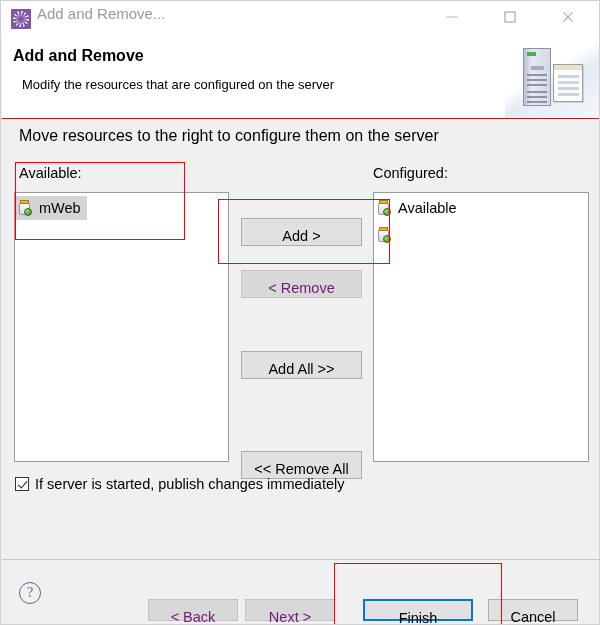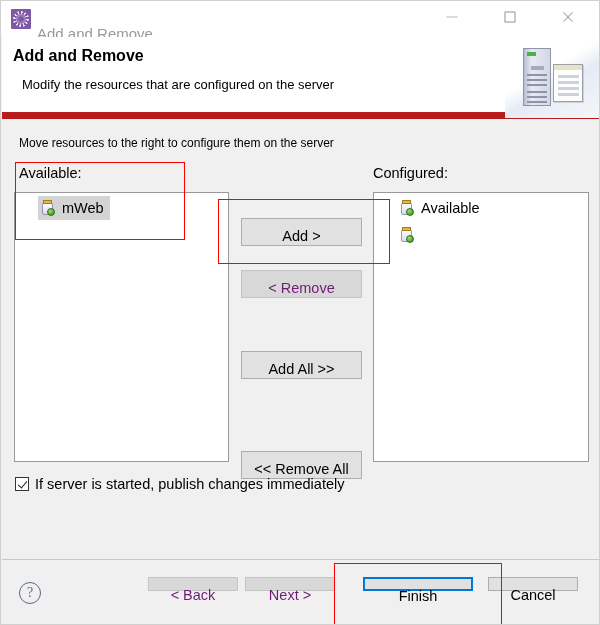--- a/index.html
+++ b/index.html
@@ -66,21 +66,21 @@
   }
   .titlebar-icon .gear-hole {
     position: absolute;
     left: 7px; top: 7px;
     width: 6px; height: 6px;
     border-radius: 50%;
     background: #7e57a5;
   }
   .titlebar-title {
     position: absolute;
-    left: 36px; top: 24px;
+    left: 36px; top: 4px;
     font-size: 15px;
     color: #9a9a9a;
     white-space: nowrap;
   }
   .winbtn {
     position: absolute;
     top: 0;
     width: 46px;
     height: 32px;
     cursor: default;
@@ -115,21 +115,21 @@
   .glyph-close:before { transform: rotate(45deg); }
   .glyph-close:after  { transform: rotate(-45deg); }
 
   
   .header {
     position: absolute;
     left: 1px; top: 36px;
     width: 598px;
     height: 82px;
     background: #ffffff;
-    border-bottom: 7px solid #b91c1c;
+    border-bottom: 1px solid #b91c1c;
     box-sizing: border-box;
   }
   .header-title {
     position: absolute;
     left: 11px; top: 10px;
     font-size: 16px;
     font-weight: bold;
     color: #000000;
   }
   .header-sub {
@@ -198,22 +198,22 @@
   
   .body {
     position: absolute;
     left: 1px; top: 118px;
     width: 598px;
     height: 440px;
     background: #f0f0f0;
   }
   .instr {
     position: absolute;
-    left: 17px; top: 17px;
-    font-size: 12px;
+    left: 17px; top: 8px;
+    font-size: 16px;
     color: #000000;
   }
   .col-label {
     position: absolute;
     font-size: 14.5px;
     color: #000000;
   }
   .label-available  { left: 17px; top: 46px; }
   .label-configured { left: 371px; top: 46px; }
 
@@ -231,21 +231,20 @@
 
   .list-item {
     position: relative;
     height: 24px;
     line-height: 24px;
     padding-left: 24px;
     font-size: 14.5px;
     color: #000000;
     white-space: nowrap;
     display: inline-block;
-    margin-left: 23px;
     margin-top: 3px;
     padding-right: 6px;
   }
   .list-item.selected { background: #d4d4d4; }
   .module-icon {
     position: absolute;
     left: 2px; top: 4px;
     width: 16px; height: 16px;
   }
   .module-icon .jar-body {
@@ -348,22 +347,22 @@
     border: 1.5px solid #5a6b85;
     box-sizing: border-box;
     color: #5a6b85;
     font-size: 14px;
     line-height: 19px;
     text-align: center;
     font-family: "Liberation Serif", serif;
   }
   .btn-foot {
     position: absolute;
-    top: 576px;
-    height: 14px;
+    top: 598px;
+    height: 22px;
     line-height: 27px;
     width: 90px;
   }
   .btn-back   { left: 147px; }
   .btn-next   { left: 244px; }
   .btn-finish {
     left: 362px;
     width: 110px;
     background: #e1e1e1;
     border: 2px solid #0078d7;

